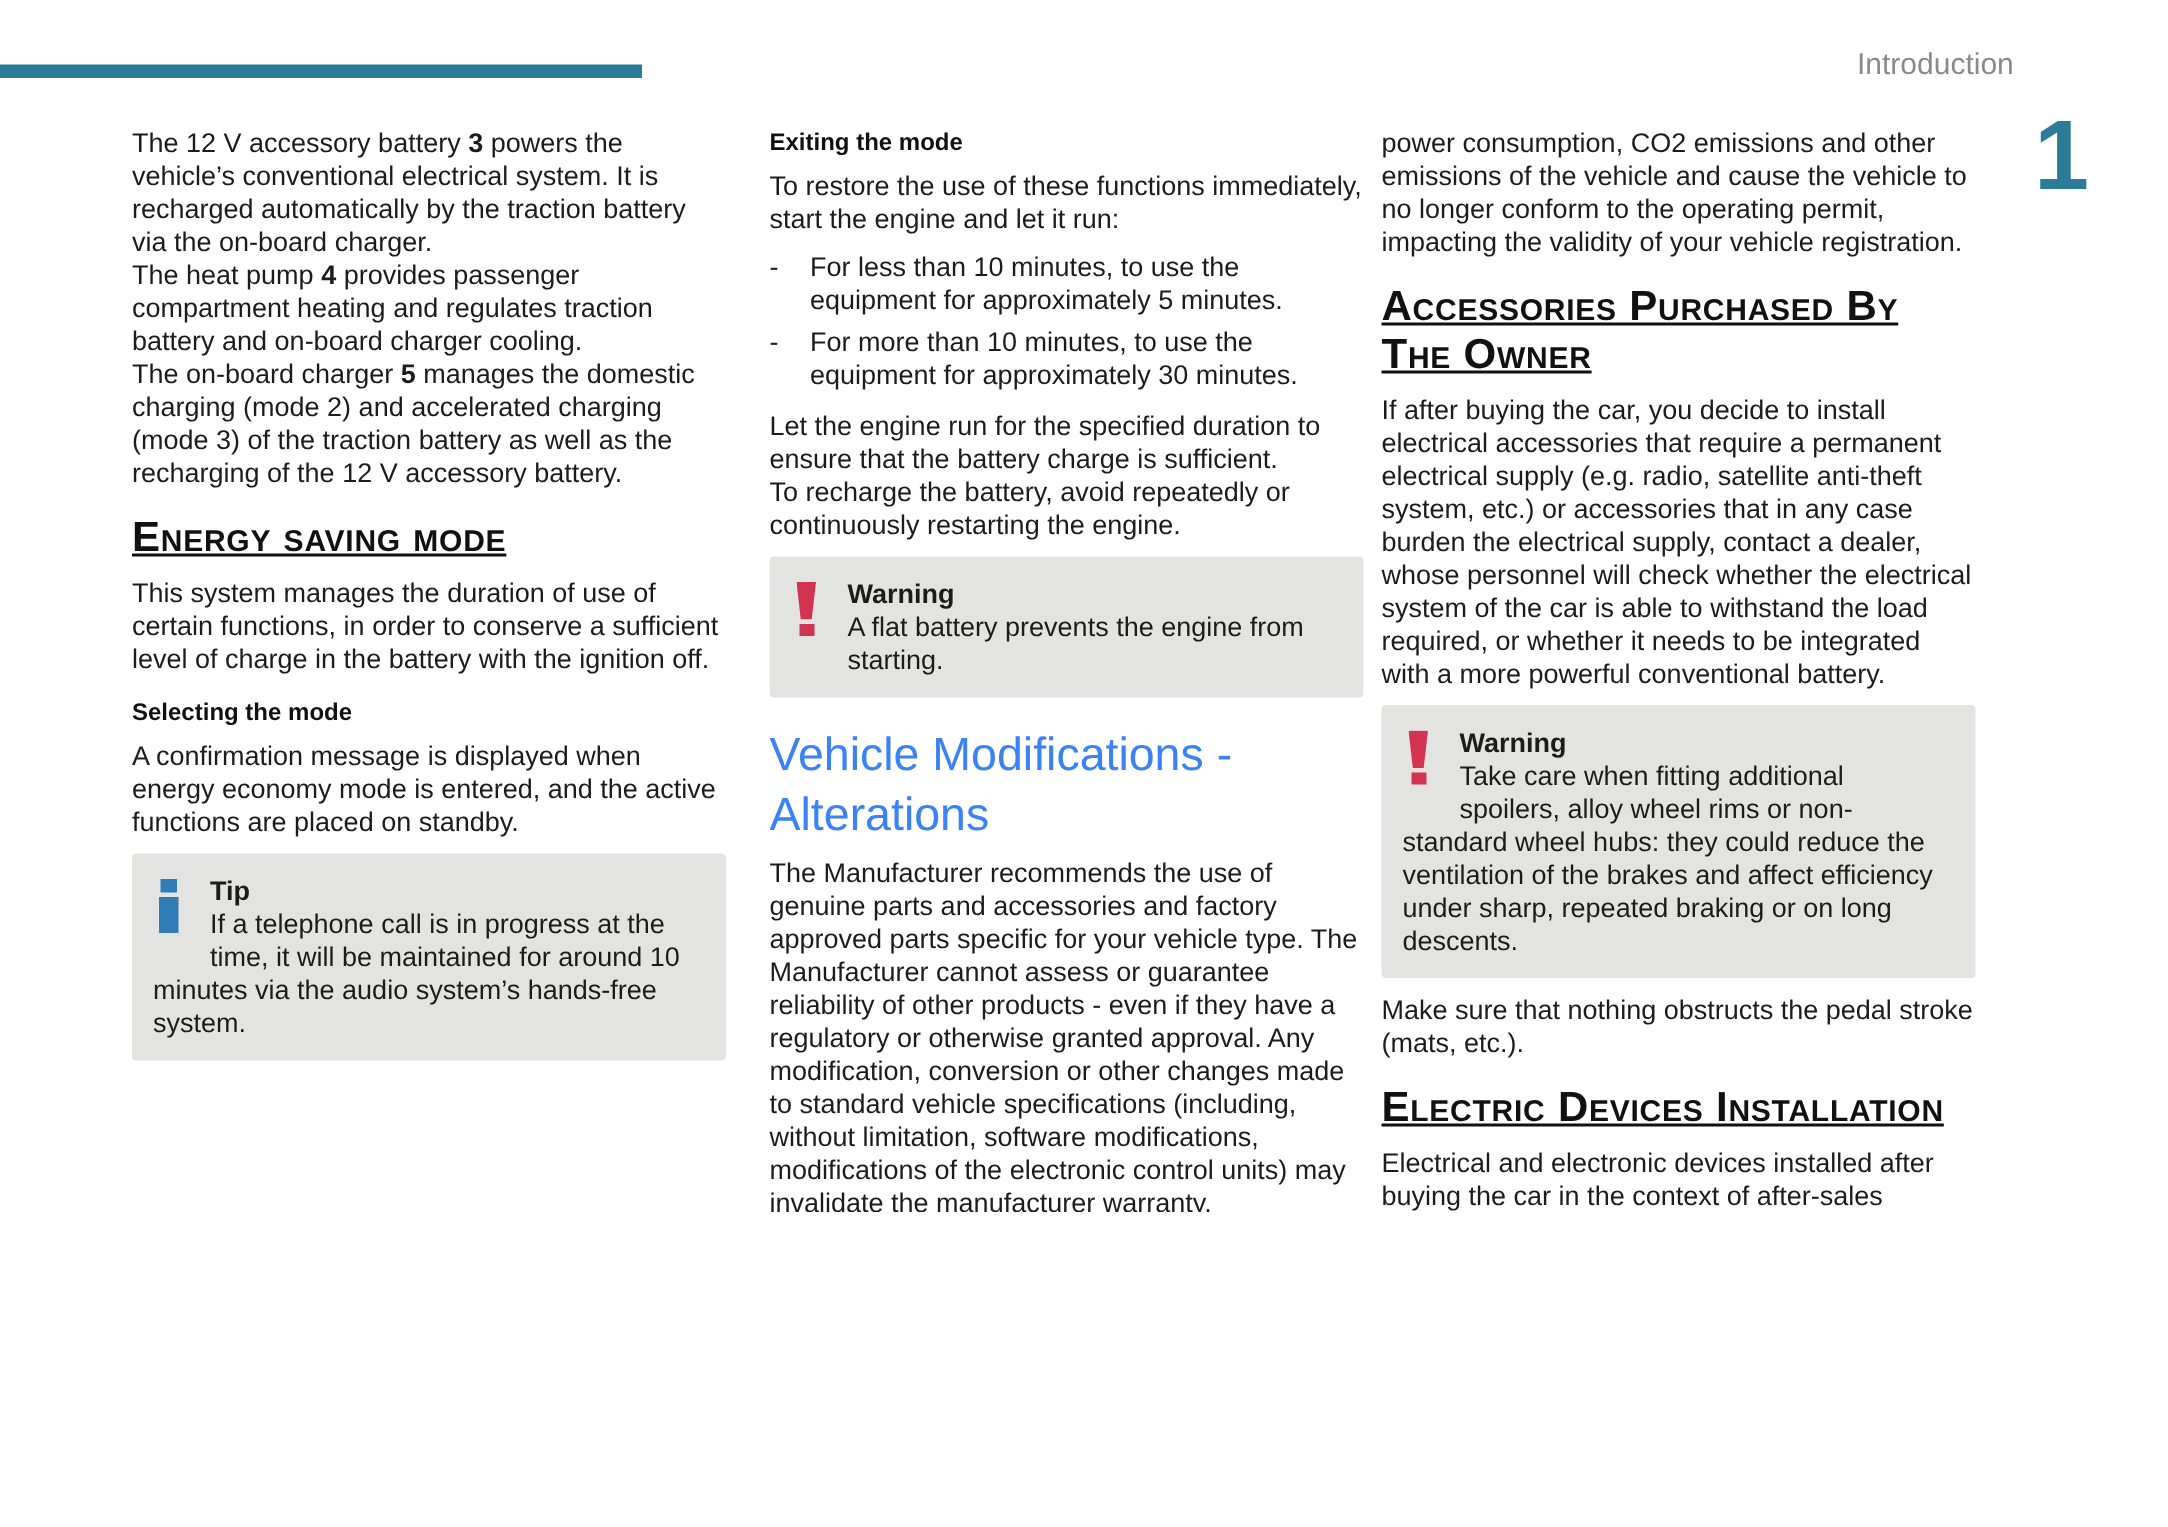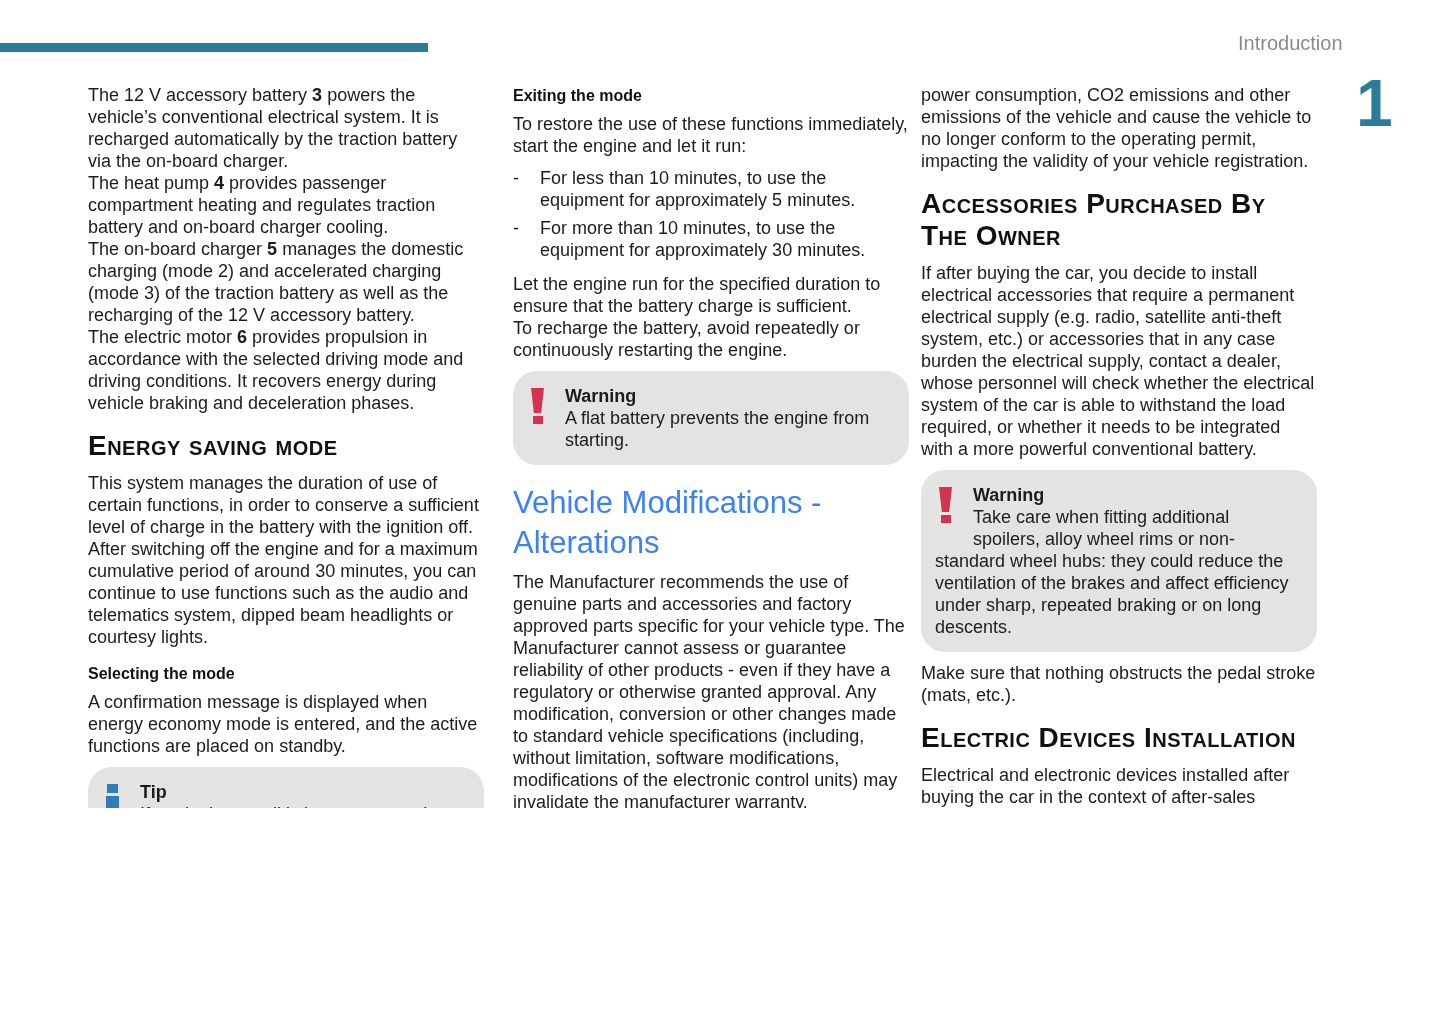--- a/index.html
+++ b/index.html
@@ -13,32 +13,32 @@
   .page-number{position:absolute;top:964px;left:1384px;font-size:19px;font-weight:bold;color:#666666;}
 
   .col{position:absolute;top:84px;width:396px;font-size:18px;line-height:22px;}
   .col1{left:88px;} .col2{left:513px;} .col3{left:921px;}
   p{margin:0;}
   b{font-weight:bold;}
 
   .grp{margin-top:10px;}
   h2.sc{
     font-size:28px;line-height:32px;font-weight:bold;color:#111;
-    font-variant:small-caps;letter-spacing:0.5px;margin:16px 0 0 0;
+    font-variant:small-caps;letter-spacing:0.5px;margin:16px 0 0 0;text-decoration:underline;
   }
   h3.sub{font-size:16px;line-height:24px;font-weight:bold;color:#111;margin:14px 0 5px 0;}
   h3.first{margin-top:0;}
   h1.gray{font-size:31px;line-height:40px;font-weight:normal;color:#3b82f6;margin:18px 0 8px 0;}
 
   .bullets{margin:10px 0 12px 0;}
   .bullet{display:flex;margin-bottom:6px;}
   .bullet .dash{width:27px;flex:none;}
   .bullet .btxt{flex:1;}
 
-  .box{background:#e3e3e1;border-radius:24px;padding:14px 16px 14px 14px;margin-top:10px;}
+  .box{background:#e3e3e1;border-radius:3px;padding:14px 16px 14px 14px;margin-top:10px;}
   .box::after{content:"";display:block;clear:both;}
   .box-icon{float:left;width:22px;height:44px;margin:3px 12px 0 4px;}
   .box-title{font-weight:bold;}
   
   .i-dot{display:block;width:11px;height:9px;background:#2f7cb7;margin:0 0 3px 1px;}
   .i-stem{display:block;width:13px;height:24px;background:#2f7cb7;}
   
   .excl-stem{display:block;width:13px;height:25px;background:#d23351;clip-path:polygon(0 0,100% 0,78% 100%,22% 100%);}
   .excl-dot{display:block;width:10px;height:8px;background:#d23351;margin:3px 0 0 2px;}
 </style>
@@ -48,26 +48,24 @@
 <div class="page">
 
   <div class="top-bar"></div>
   <div class="section-label">Introduction</div>
   <div class="chapter-number">1</div>
 
   <div class="col col1">
     <p><span>The 12 V accessory battery </span><b>3</b><span> powers the vehicle’s conventional electrical system. It is recharged automatically by the traction battery via the on-board charger.</span></p>
     <p><span>The heat pump </span><b>4</b><span> provides passenger compartment heating and regulates traction battery and on-board charger cooling.</span></p>
     <p><span>The on-board charger </span><b>5</b><span> manages the domestic charging (mode 2) and accelerated charging (mode 3) of the traction battery as well as the recharging of the 12 V accessory battery.</span></p>
-    <p><span>The electric motor </span><b>6</b><span> provides propulsion in accordance with the selected driving mode and driving conditions. It recovers energy during vehicle braking and deceleration phases.</span></p>
 
     <h2 class="sc">Energy saving mode</h2>
     <div class="grp">
       <p>This system manages the duration of use of certain functions, in order to conserve a sufficient level of charge in the battery with the ignition off.</p>
-      <p>After switching off the engine and for a maximum cumulative period of around 30 minutes, you can continue to use functions such as the audio and telematics system, dipped beam headlights or courtesy lights.</p>
     </div>
 
     <h3 class="sub">Selecting the mode</h3>
     <p>A confirmation message is displayed when energy economy mode is entered, and the active functions are placed on standby.</p>
 
     <div class="box">
       <span class="box-icon">
         <span class="i-dot"></span>
         <span class="i-stem"></span>
       </span>

